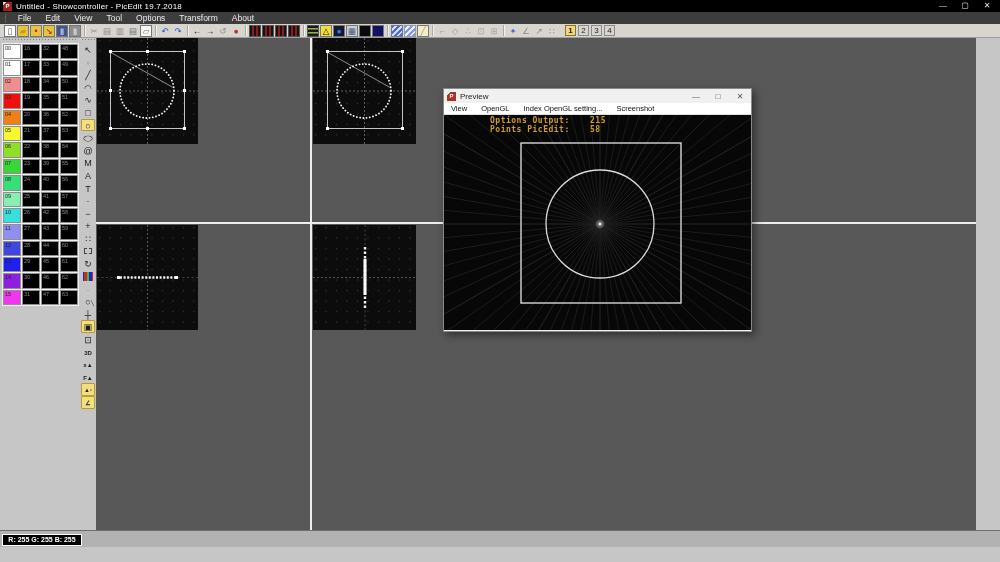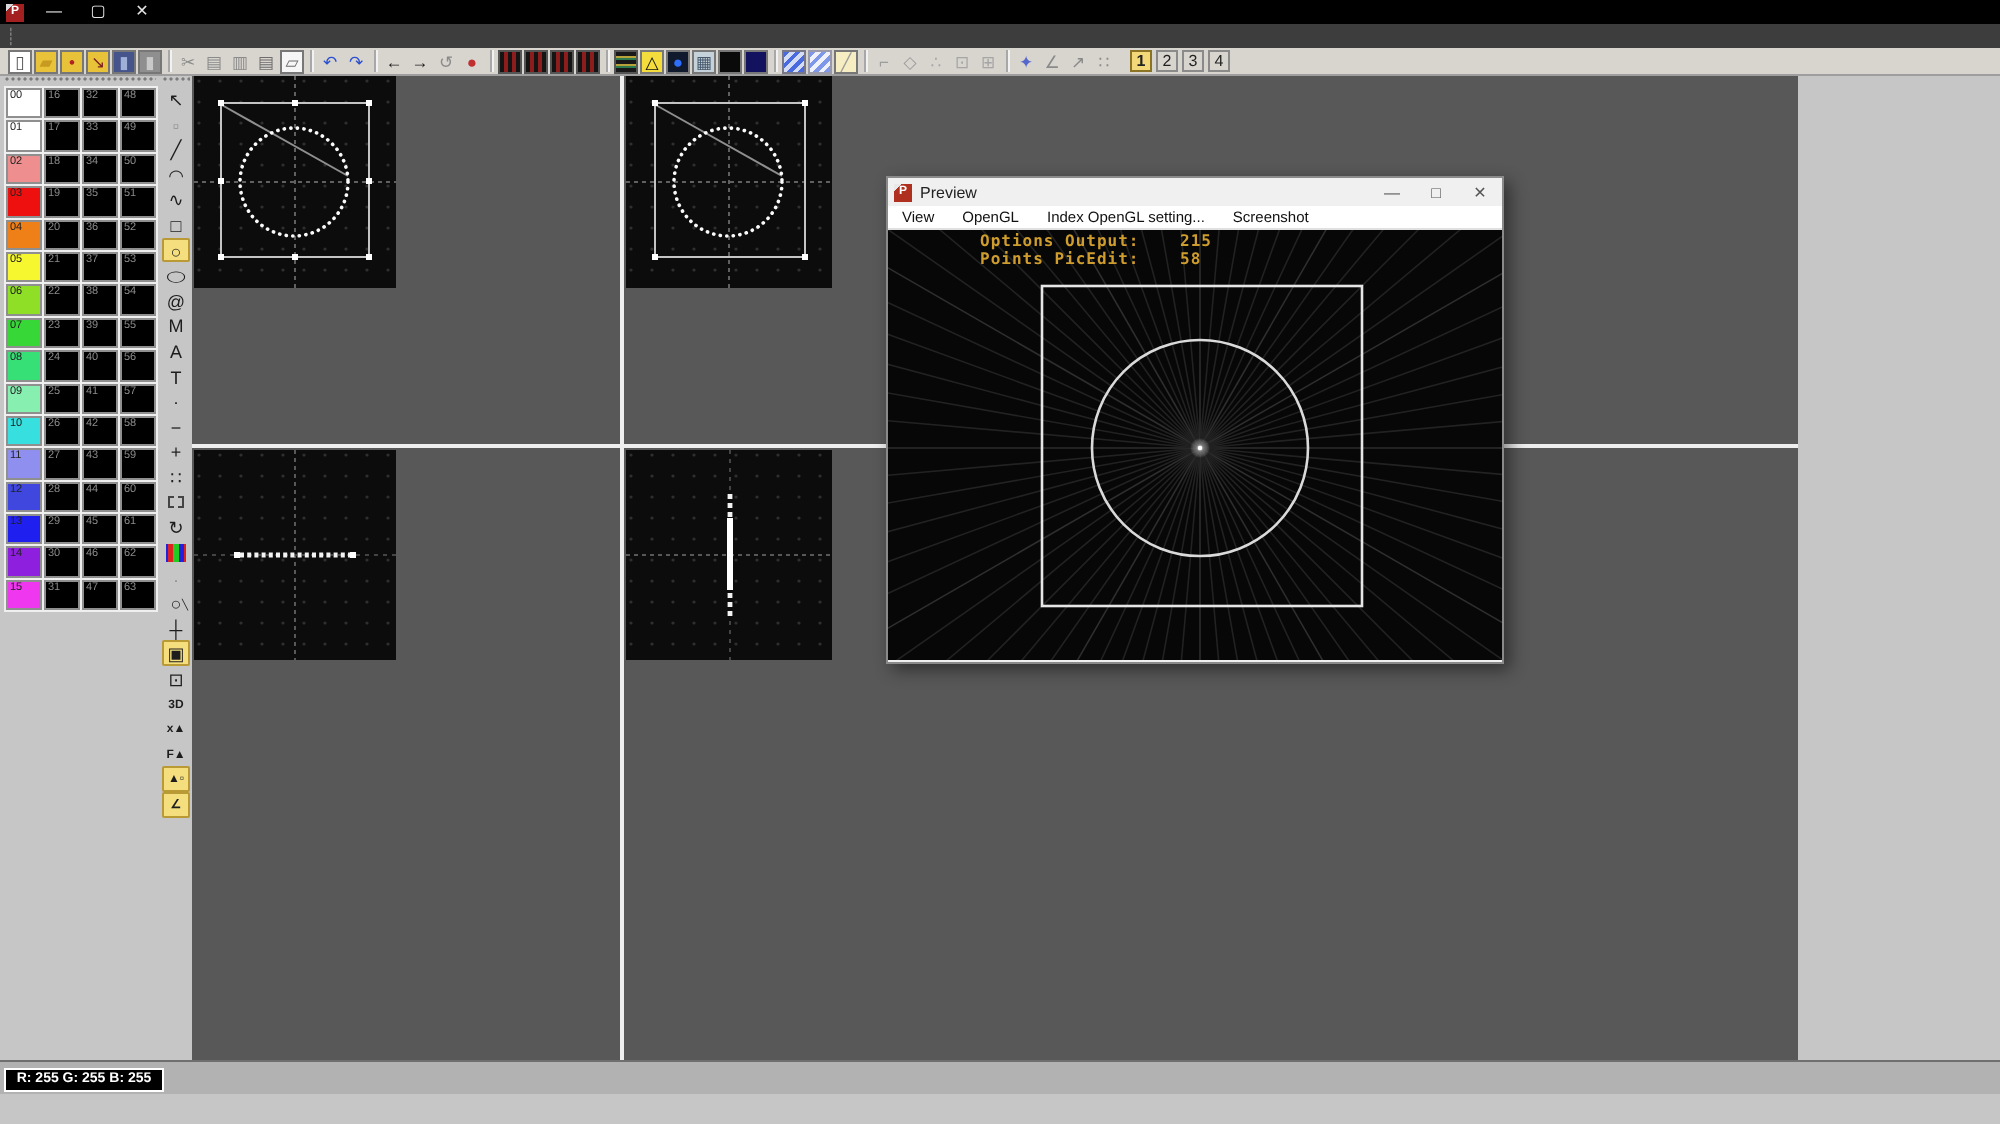--- a/index.html
+++ b/index.html
@@ -55,21 +55,21 @@
              position:relative; border:1px solid transparent; }
   .ts-icon.dim { color:#8f8f8f; }
   .ts-icon.active { background:#f5de7e; border-color:#b99a35; border-radius:1px; }
   .ts-icon.squash span { display:inline-block; transform:scaleY(.62); }
   .ts-icon.tiny { font-size:6px; font-weight:bold; }
   .ts-icon.rgbbars { background:linear-gradient(90deg,#d22 0 33%,#2c2 33% 66%,#22d 66%); width:10px; height:9px; margin:2px; }
   .ts-icon.dashedbox::before { content:""; position:absolute; inset:2px; border:1px dashed #444; }
   .ts-icon.magnifier::after { content:"╲"; position:absolute; right:0; bottom:-2px; font-size:5px; color:#1d1d1d; }
 
   
-  .workspace { position:absolute; left:96px; top:38px; width:803px; height:492px; background:#585858; overflow:hidden; }
+  .workspace { position:absolute; left:96px; top:38px; width:880px; height:492px; background:#585858; overflow:hidden; }
   .split-v { position:absolute; left:214px; top:0; width:2px; height:100%; background:#eeeeee; }
   .split-h { position:absolute; left:0; top:184px; width:100%; height:2px; background:#eeeeee; }
   .viewport { position:absolute; background:#0c0c0c; }
   .vp1 { left:1px;   top:0;     width:101px; height:106px; }
   .vp2 { left:217px; top:0;     width:103px; height:106px; }
   .vp3 { left:1px;   top:187px; width:101px; height:105px; }
   .vp4 { left:217px; top:187px; width:103px; height:105px; }
   .viewport svg { display:block; }
 
   
@@ -119,27 +119,29 @@
       <radialGradient id="ctrglow">
         <stop offset="0%" stop-color="#ffffff"></stop>
         <stop offset="40%" stop-color="#bbbbbb" stop-opacity=".5"></stop>
         <stop offset="100%" stop-color="#ffffff" stop-opacity="0"></stop>
       </radialGradient>
     </defs>
   </svg>
 
   <div class="titlebar">
     <div class="app-icon">P</div>
+    <div class="title-text">Untitled - Showcontroller  -  PicEdit 19.7.2018</div>
     <div class="win-btn">—</div>
     <div class="win-btn">▢</div>
     <div class="win-btn close">✕</div>
   </div>
 
   <div class="menubar">
     <span class="menu-grip">┊</span>
+    <span id="menu-items"><span class="menu-item">File</span><span class="menu-item">Edit</span><span class="menu-item">View</span><span class="menu-item">Tool</span><span class="menu-item">Options</span><span class="menu-item">Transform</span><span class="menu-item">About</span></span>
   </div>
 
   <div class="toolbar">
     <span id="toolbar-icons" style="display:flex;align-items:center;">
         <span class="tb-icon" style="color: rgb(85, 85, 85); background: rgb(255, 255, 255); border-color: rgb(119, 119, 119);">▯</span>
         <span class="tb-icon" style="color: rgb(200, 154, 32); background: rgb(232, 195, 58); border-color: rgb(119, 119, 119);">▰</span>
         <span class="tb-icon" style="color: rgb(178, 34, 34); background: rgb(232, 195, 58); border-color: rgb(119, 119, 119);">•</span>
         <span class="tb-icon" style="color: rgb(122, 29, 29); background: rgb(232, 195, 58); border-color: rgb(119, 119, 119);">↘</span>
         <span class="tb-icon" style="color: rgb(159, 176, 216); background: rgb(70, 84, 140); border-color: rgb(119, 119, 119);">▮</span>
         <span class="tb-icon" style="color: rgb(201, 201, 201); background: rgb(143, 143, 143); border-color: rgb(119, 119, 119);">▮</span>

